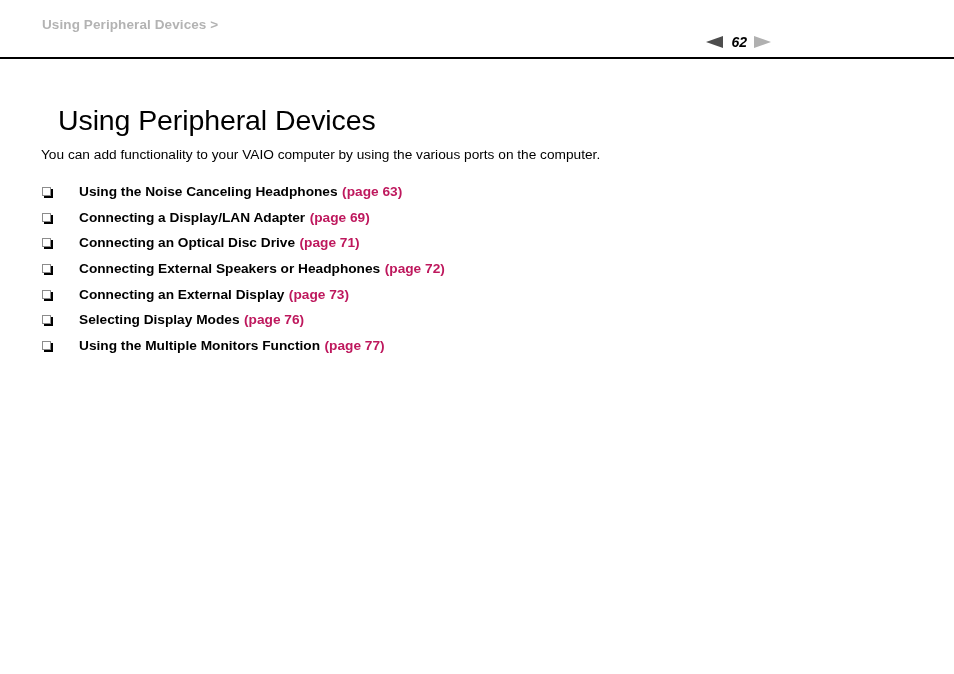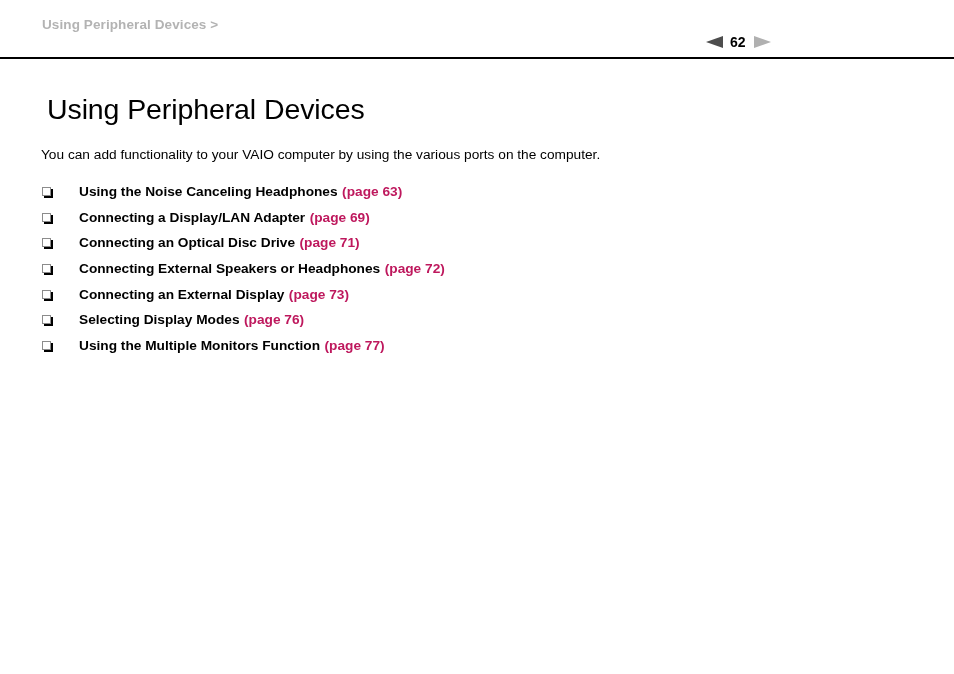--- a/index.html
+++ b/index.html
@@ -55,43 +55,44 @@
     border-right: 17px solid #4d4d4d;
     margin-right: 7px;
   }
   .pager-arrow.next {
     border-left: 17px solid #b0b0b0;
     margin-left: 7px;
   }
   .pager-number {
     font-size: 14px;
     font-weight: bold;
+    font-style: italic;
     color: #000000;
     line-height: 1;
     min-width: 17px;
-    text-align: left;
+    text-align: right;
   }
   .header-rule {
     position: absolute;
     left: 0;
     top: 57px;
     width: 954px;
     height: 2px;
     background: #000000;
   }
 
   
   .content {
     position: absolute;
     left: 0;
     top: 59px;
     width: 954px;
   }
   .page-title {
-    margin: 6px;
+    margin: 17px;
     padding: 0;
     position: absolute;
     left: 41px;
     top: 30px;
     font-size: 28.5px;
     font-weight: normal;
     line-height: 1;
     letter-spacing: -0.1px;
     white-space: nowrap;
   }

